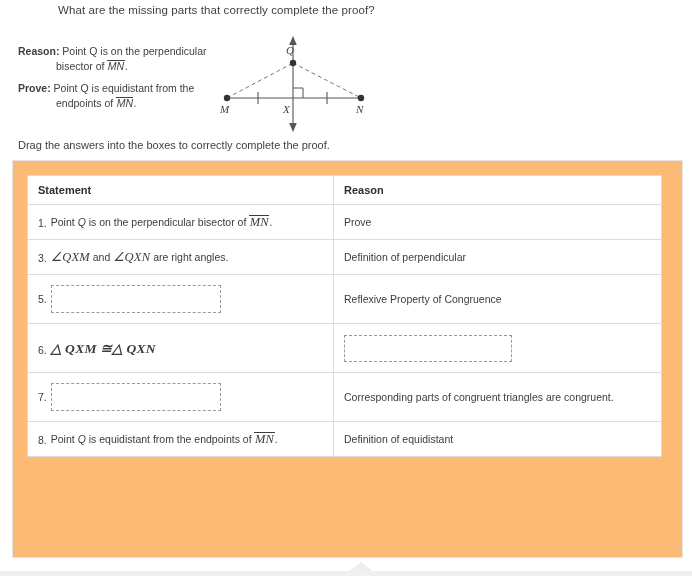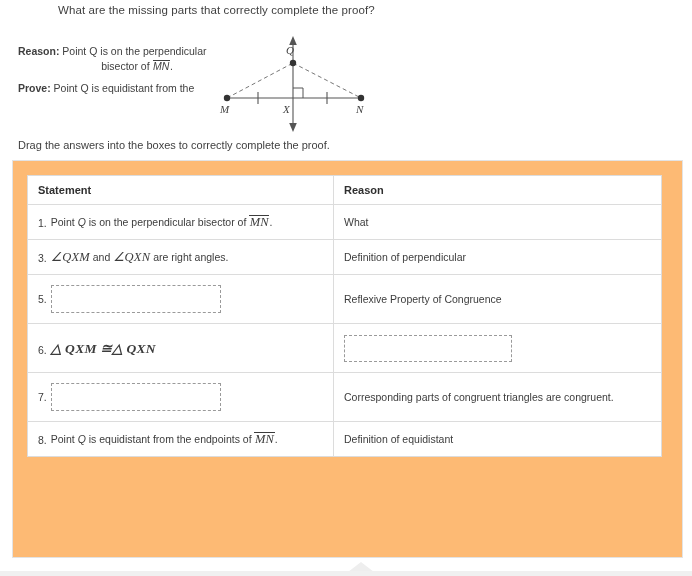--- a/index.html
+++ b/index.html
@@ -37,21 +37,20 @@
     font-size: 10.5px;
     line-height: 15px;
     color: #3f3f3f;
   }
   .gp-row { display: block; margin-bottom: 7px; }
   .gp-label { font-weight: bold; }
   .gp-body { }
   .gp-indent {
     display: block;
     padding-left: 38px;
-    text-align: center;
   }
   .ital { font-style: italic; }
   .seg {
     display: inline-block;
     border-top: 1px solid #3f3f3f;
     line-height: 1.05;
     font-style: italic;
     padding: 0 0.5px;
   }
 
@@ -194,20 +193,23 @@
     <span class="gp-label">Reason:</span>
     <span class="gp-body">Point Q is on the perpendicular</span>
     <span class="gp-indent">
       <span>bisector of </span><span class="seg">MN</span><span>.</span>
     </span>
   </div>
 
   <div class="gp-row">
     <span class="gp-label">Prove:</span>
     <span class="gp-body">Point Q is equidistant from the</span>
+    <span class="gp-indent">
+      <span>endpoints of </span><span class="seg">MN</span><span>.</span>
+    </span>
   </div>
 </div>
 
 <div class="figure">
   <svg width="180" height="96" viewBox="0 0 180 96" xmlns="http://www.w3.org/2000/svg">
 
     <g>
       <line x1="88" y1="6" x2="88" y2="92" stroke="#555555" stroke-width="1.1"></line>
       <polygon points="88,0 84.2,9 91.8,9" fill="#555555"></polygon>
       <polygon points="88,96 84.2,87 91.8,87" fill="#555555"></polygon>
@@ -247,21 +249,21 @@
         <th>Statement</th>
         <th>Reason</th>
       </tr>
     </thead>
     <tbody>
 
       <tr>
         <td class="stmt-cell">
           <span class="num">1.</span><span>Point </span><span class="ital">Q</span><span> is on the perpendicular bisector of </span><span class="math obar">MN</span><span>.</span>
         </td>
-        <td>What</td>
+        <td>Prove</td>
       </tr>
 
 
       <tr>
         <td class="stmt-cell">
           <span class="num">3.</span><span class="math">∠QXM</span><span> and </span><span class="math">∠QXN</span><span> are right angles.</span>
         </td>
         <td>Definition of perpendicular</td>
       </tr>
 

